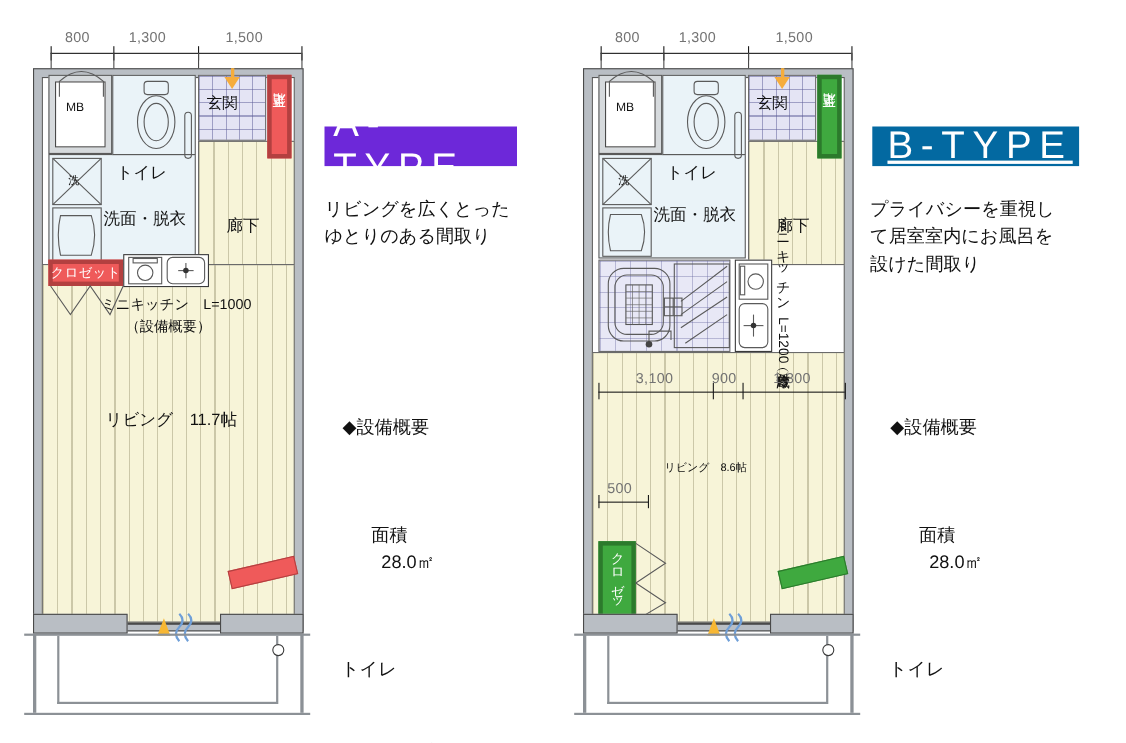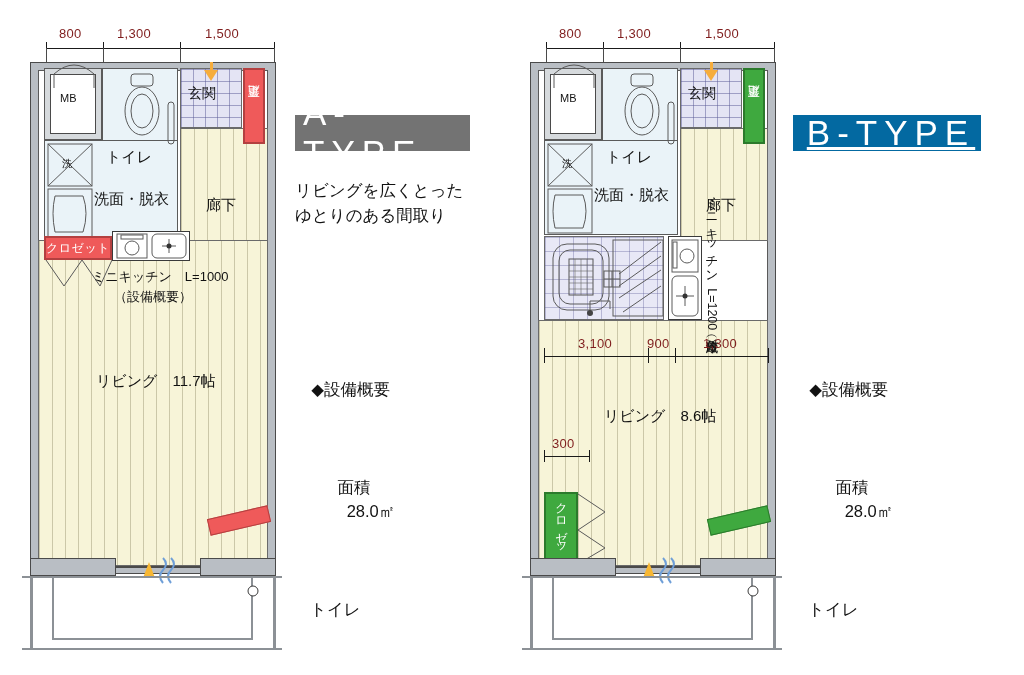--- a/index.html
+++ b/index.html
@@ -16,21 +16,21 @@
     background: #fff;
   }
 
   
   .abs { position: absolute; }
 
   
   .dim-label {
     position: absolute;
     font-size: 13px;
-    color: #7f1d1d;
+    color: #737373;
     letter-spacing: .3px;
     white-space: nowrap;
     font-family: "Liberation Sans", sans-serif;
   }
   .dim-line {
     position: absolute;
     background: #1a1a1a;
     height: 1px;
   }
   .dim-tick {
@@ -108,42 +108,42 @@
   .note {
     position: absolute;
     font-size: 13px;
     color: #111;
     white-space: nowrap;
   }
 
   
   .hl {
     position: absolute;
-    border: 2px solid #1d4ed8;
+    border: 4px solid #1d4ed8;
     display: flex; align-items: center; justify-content: center;
     color: #fff; font-size: 12px; letter-spacing: .5px;
     white-space: nowrap;
   }
   .hl.red   { background: #ef5a5a; border-color: #b34040; }
   .hl.green { background: #3fa93f; border-color: #2c7a2c; }
   .hl.vert  { writing-mode: vertical-rl; }
   .hl.vert180 { writing-mode: vertical-rl; transform: rotate(180deg); }
 
   
   .type-banner {
     position: absolute;
     display: flex; align-items: center; justify-content: center;
     color: #ffffff;
     font-size: 35px;
     letter-spacing: 7px;
     font-weight: 400;
     font-family: "Liberation Sans", sans-serif;
     padding-left: 8px;
   }
-  .type-banner.a { background: #737373; }
+  .type-banner.a { background: #6d28d9; }
   .type-banner.b { background: #0369a1; text-decoration: underline; }
 
   
   .desc {
     position: absolute;
     font-size: 16.5px;
     line-height: 25px;
     color: #111;
     white-space: pre;
   }
@@ -452,27 +452,27 @@
       <div class="dim-line" style="left:44px; top:356px; width:224px;"></div>
       <div class="dim-tick" style="left:44px;  top:348px; height:15px;"></div>
       <div class="dim-tick" style="left:148px; top:348px; height:15px;"></div>
       <div class="dim-tick" style="left:175px; top:348px; height:15px;"></div>
       <div class="dim-tick" style="left:268px; top:348px; height:15px;"></div>
       <div class="dim-label" style="left:78px;  top:336px;">3,100</div>
       <div class="dim-label" style="left:147px; top:336px;">900</div>
       <div class="dim-label" style="left:203px; top:336px;">1,300</div>
     </div>
 
-    <div class="room-label" style="left:104px; top:407px; font-size:15px;">リビング　8.6帖</div>
+    <div class="room-label" style="left:104px; top:418px; font-size:10px;">リビング　8.6帖</div>
 
     <div>
       <div class="dim-line" style="left:44px; top:456px; width:46px;"></div>
       <div class="dim-tick" style="left:44px; top:450px; height:12px;"></div>
       <div class="dim-tick" style="left:89px; top:450px; height:12px;"></div>
-      <div class="dim-label" style="left:52px; top:436px;">300</div>
+      <div class="dim-label" style="left:52px; top:436px;">500</div>
     </div>
 
     <div class="hl green vert" style="left:44px; top:492px; width:34px; height:74px;">クロゼット</div>
     <svg class="abs" style="left:77px; top:492px; width:32px; height:76px;">
       <path class="hatch-line" d="M1,2 L28,20 L1,38 L28,56 L1,72"></path>
     </svg>
 
     <div style="position:absolute; left:208px; top:512px; width:62px; height:17px; background:#3fa93f; border:1px solid #2c7a2c; transform:rotate(-13deg);"></div>
 
     <div class="wall" style="left:30px; top:558px; width:86px; height:18px;"></div>
@@ -492,20 +492,23 @@
     <div class="bal-line" style="left:22px; top:576px; width:260px; height:2px;"></div>
     <div class="bal-line" style="left:52px; top:638px; width:200px; height:2px;"></div>
     <div class="bal-line" style="left:22px; top:648px; width:260px; height:2px;"></div>
     <svg class="abs" style="left:246px; top:584px; width:14px; height:14px;">
       <circle cx="7" cy="7" r="5" stroke="#3a3a3a" stroke-width="1" fill="#fff"></circle>
     </svg>
   </div>
 
   <div class="type-banner b" style="left:793px; top:115px; width:188px; height:36px;">B-TYPE</div>
 
+  <div class="desc" style="left:791px; top:178px;">プライバシーを重視し
+て居室室内にお風呂を
+設けた間取り</div>
 
   <div class="spec" style="left:791px; top:352px;">
     <span>◆設備概要</span><br>
     <span class="indent">
       <span>面積</span>
       &nbsp;&nbsp;<span>28.0</span><span>㎡</span>
     </span>
     <span class="indent">トイレ</span>
     
     

